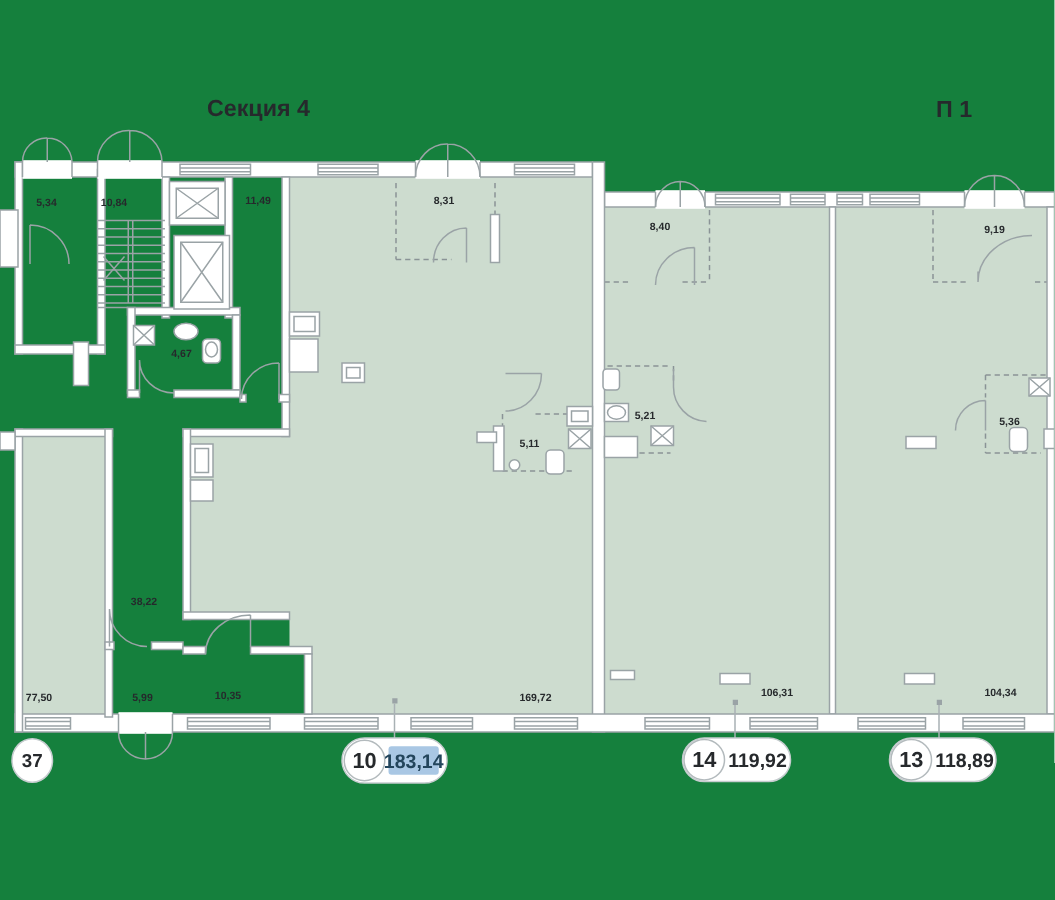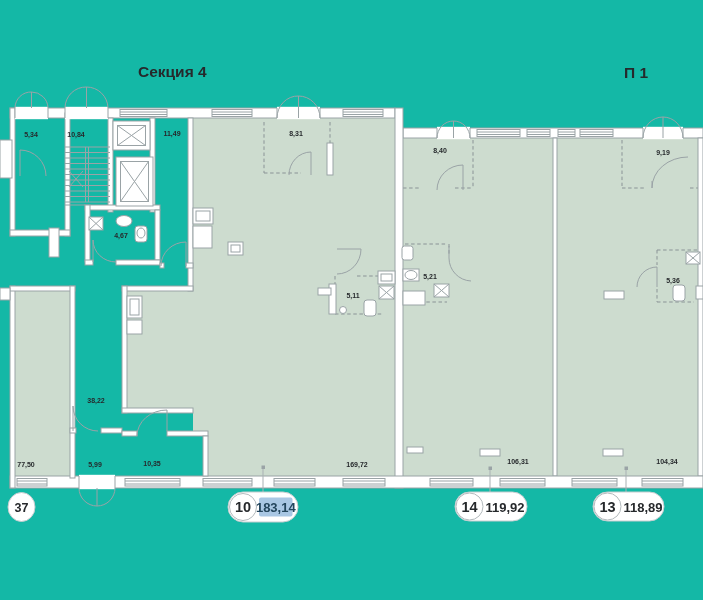--- a/index.html
+++ b/index.html
@@ -1,16 +1,16 @@
 <!DOCTYPE html>
 <html style="--room-fill: #cddccf; --wall: #9aa3a6; --wall-dark: #8a9396; --text: #26292c; --highlight: #a9c7e4; --highlight-text: #23455c; --badge-border: #c6cccf;"><head>
 <meta charset="utf-8">
 <style>
   html,body{margin:0;padding:0;background:#ffffff;}
-  .stage{position:relative;width:703px;height:600px;background:#14b8a6;overflow:hidden;
+  .stage{position:relative;width:703px;height:600px;background:#15803d;overflow:hidden;
          font-family:"Liberation Sans",sans-serif;}
   svg{position:absolute;left:0;top:0;}
   .room{fill:var(--room-fill);stroke:none;}
   .wall{fill:#ffffff;stroke:var(--wall);stroke-width:1;}
   .ln{stroke:var(--wall);stroke-width:1;fill:none;}
   .arc{stroke:var(--wall);stroke-width:1;fill:none;}
   .dash{stroke:var(--wall-dark);stroke-width:1;fill:none;stroke-dasharray:3.5,2.6;}
   .fix{fill:#ffffff;stroke:var(--wall);stroke-width:1;}
   .win{fill:#ffffff;stroke:var(--wall);stroke-width:1;}
   .open{fill:#ffffff;stroke:none;}

